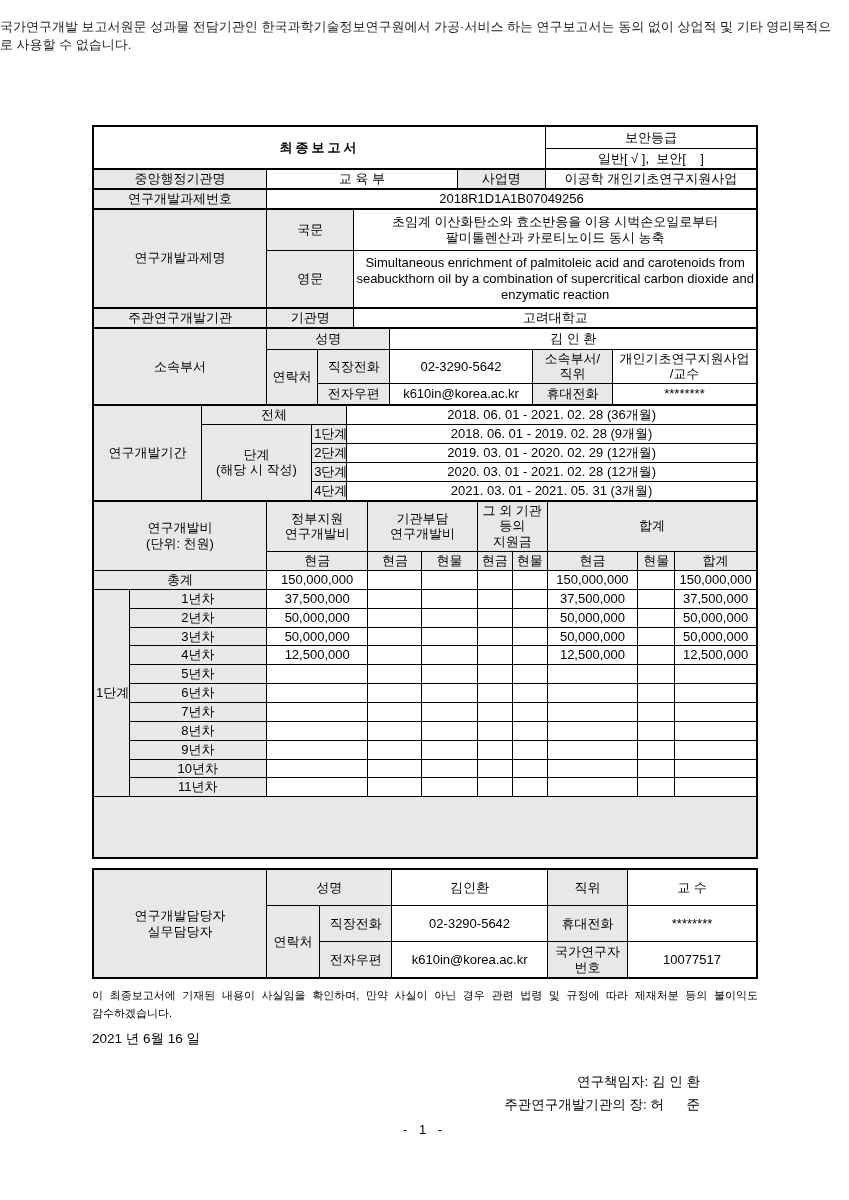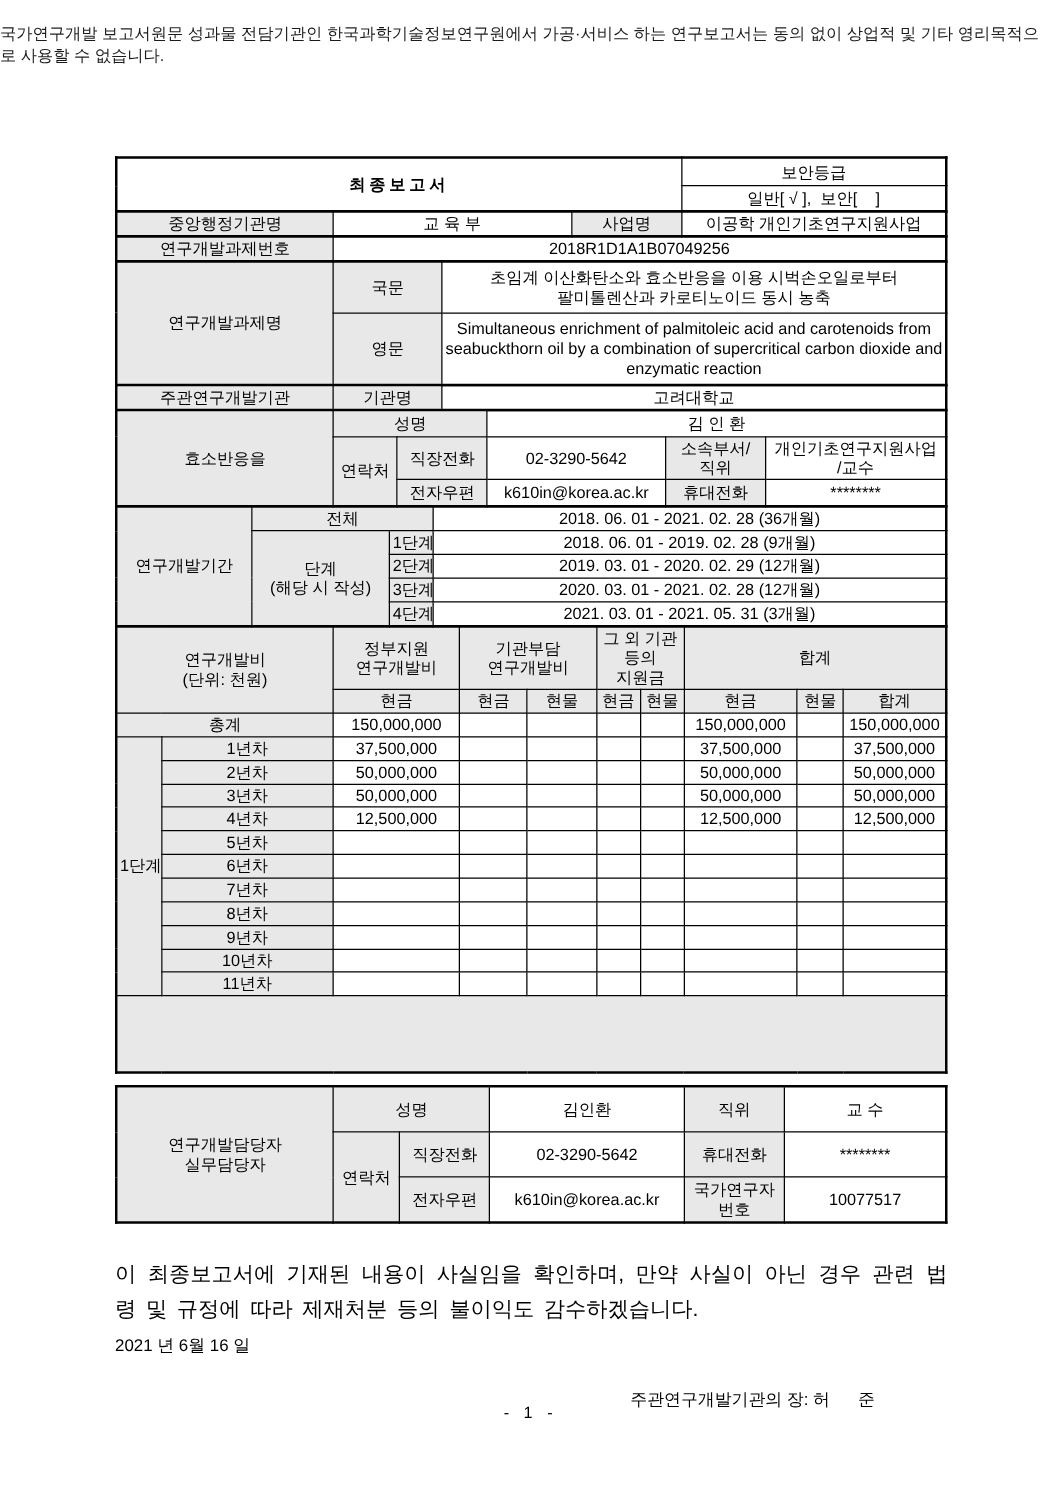--- a/index.html
+++ b/index.html
@@ -30,21 +30,21 @@
   .pre  { white-space:pre-line; }
   .prex { white-space:pre; }
   .doc-title { font-size:25px; font-weight:bold; letter-spacing:3px;margin-left:17px; }
   .num { text-align:right; padding-right:5px; }
   .yr  { text-align:right; padding-right:14px; }
   .sm  { font-size:12.5px; }
   .eng { font-size:13px; line-height:1.4; }
   .kor-title { font-size:13.5px; line-height:1.5; } 
   .strip { height:58px; }
 
-  .declaration { margin-top:27px; font-size:17px; line-height:1.6;
+  .declaration { margin-top:8px; font-size:11px; line-height:1.6;
     text-align:justify; word-spacing:3px; }
   .date-line { margin-top:7px; text-align:left; padding-right:58px;
     font-size:13.5px; }
   .sign-block { margin-top:22px; text-align:right; padding-right:58px;
     font-size:13.5px; line-height:1.75; }
   .footer { position:absolute; top:1122px; left:0; width:100%;
     text-align:center; font-size:13px; letter-spacing:4px; }
 </style>
 </head>
 <body>
@@ -139,21 +139,21 @@
       <colgroup>
           <col style="width:173px">
           <col style="width:51px">
           <col style="width:72px">
           <col style="width:142px">
           <col style="width:80px">
           <col style="width:144px">
       </colgroup>
         <tbody>
           <tr>
-        <td rowspan="3" class="gray">효소반응을</td>
+        <td rowspan="3" class="gray">소속부서</td>
         <td colspan="2" class="gray" style="height:18px">성명</td>
         <td colspan="3">김 인 환</td>
       </tr>
       <tr>
         <td rowspan="2" class="gray">연락처</td>
         <td class="gray" style="height:28px">직장전화</td>
         <td>02-3290-5642</td>
         <td class="gray pre">소속부서/
 직위</td>
         <td class="pre">개인기초연구지원사업
@@ -407,19 +407,20 @@
         <td class="gray pre">국가연구자
 번호</td>
         <td>10077517</td>
       </tr>
     </tbody>
       </table>
 
     <div class="declaration">이 최종보고서에 기재된 내용이 사실임을 확인하며, 만약 사실이 아닌 경우 관련 법령 및 규정에 따라 제재처분 등의 불이익도 감수하겠습니다.</div>
     <div class="date-line">2021 년 6월 16 일</div>
     <div class="sign-block">
+      <div class="prex">연구책임자: 김 인 환</div>
       <div class="prex">주관연구개발기관의 장: 허      준</div>
     </div>
 
   </div>
 
   <div class="footer">- 1 -</div>
 </div>
 
 </body></html>

